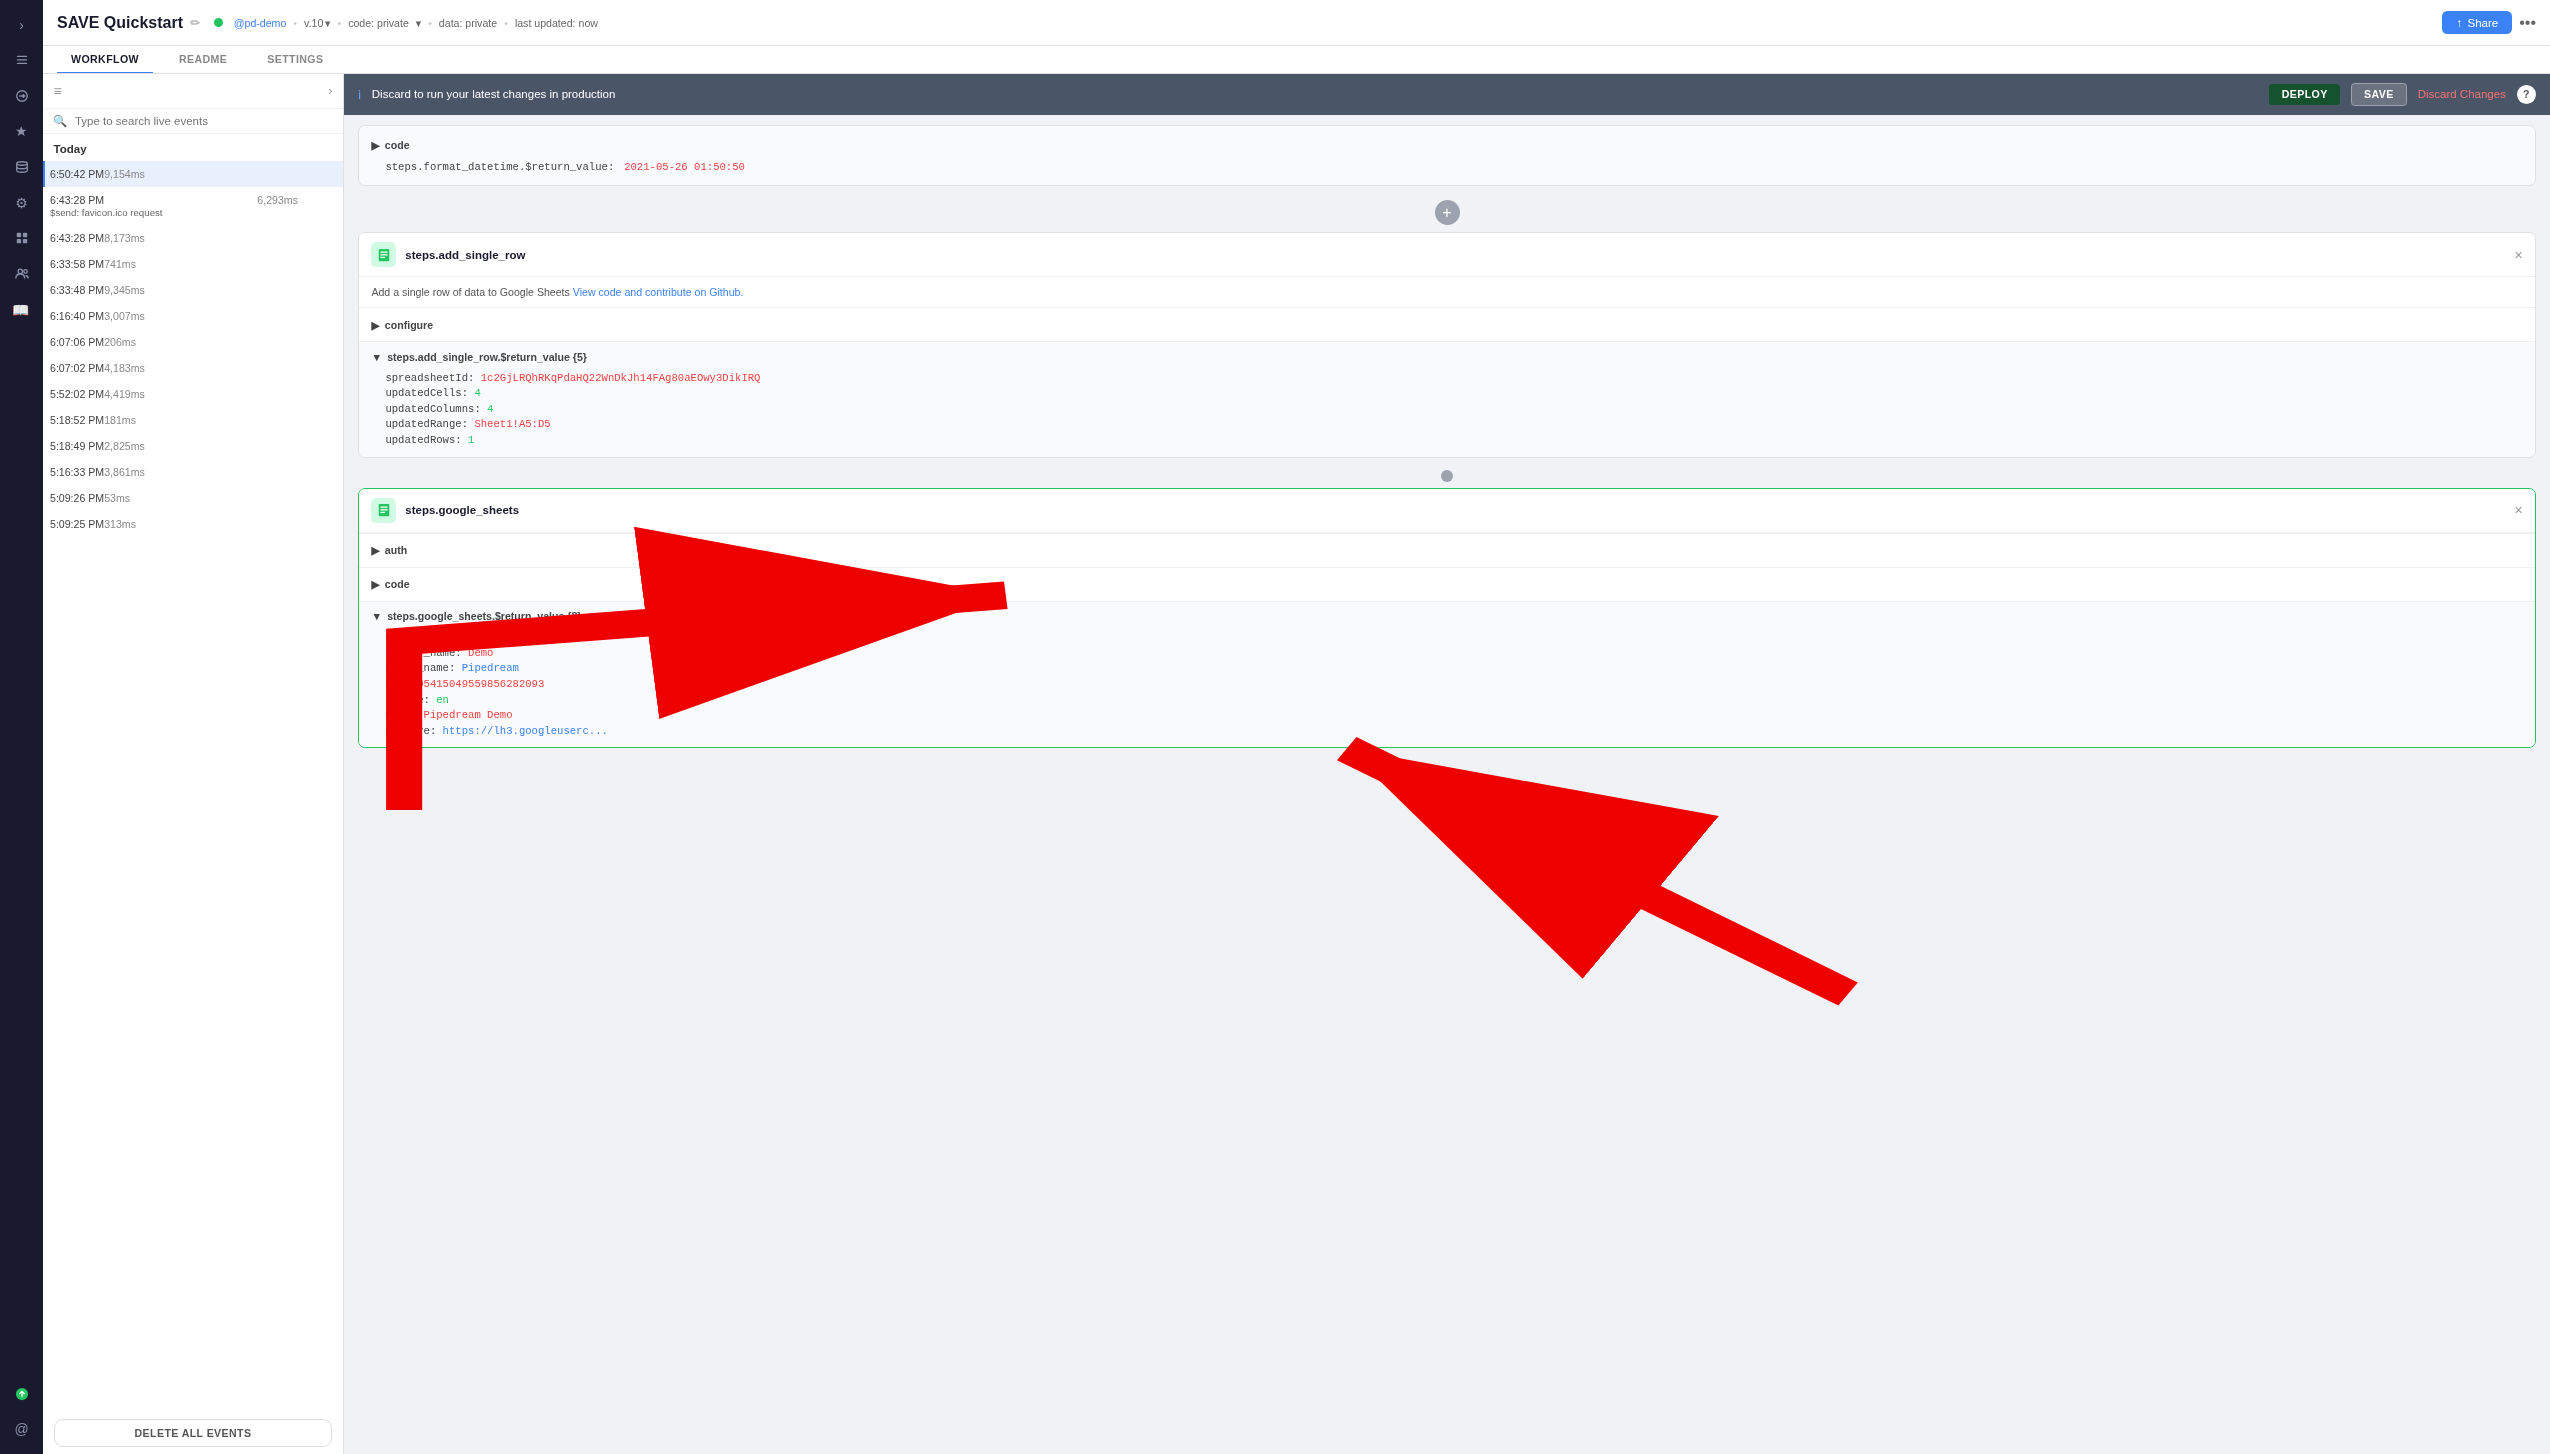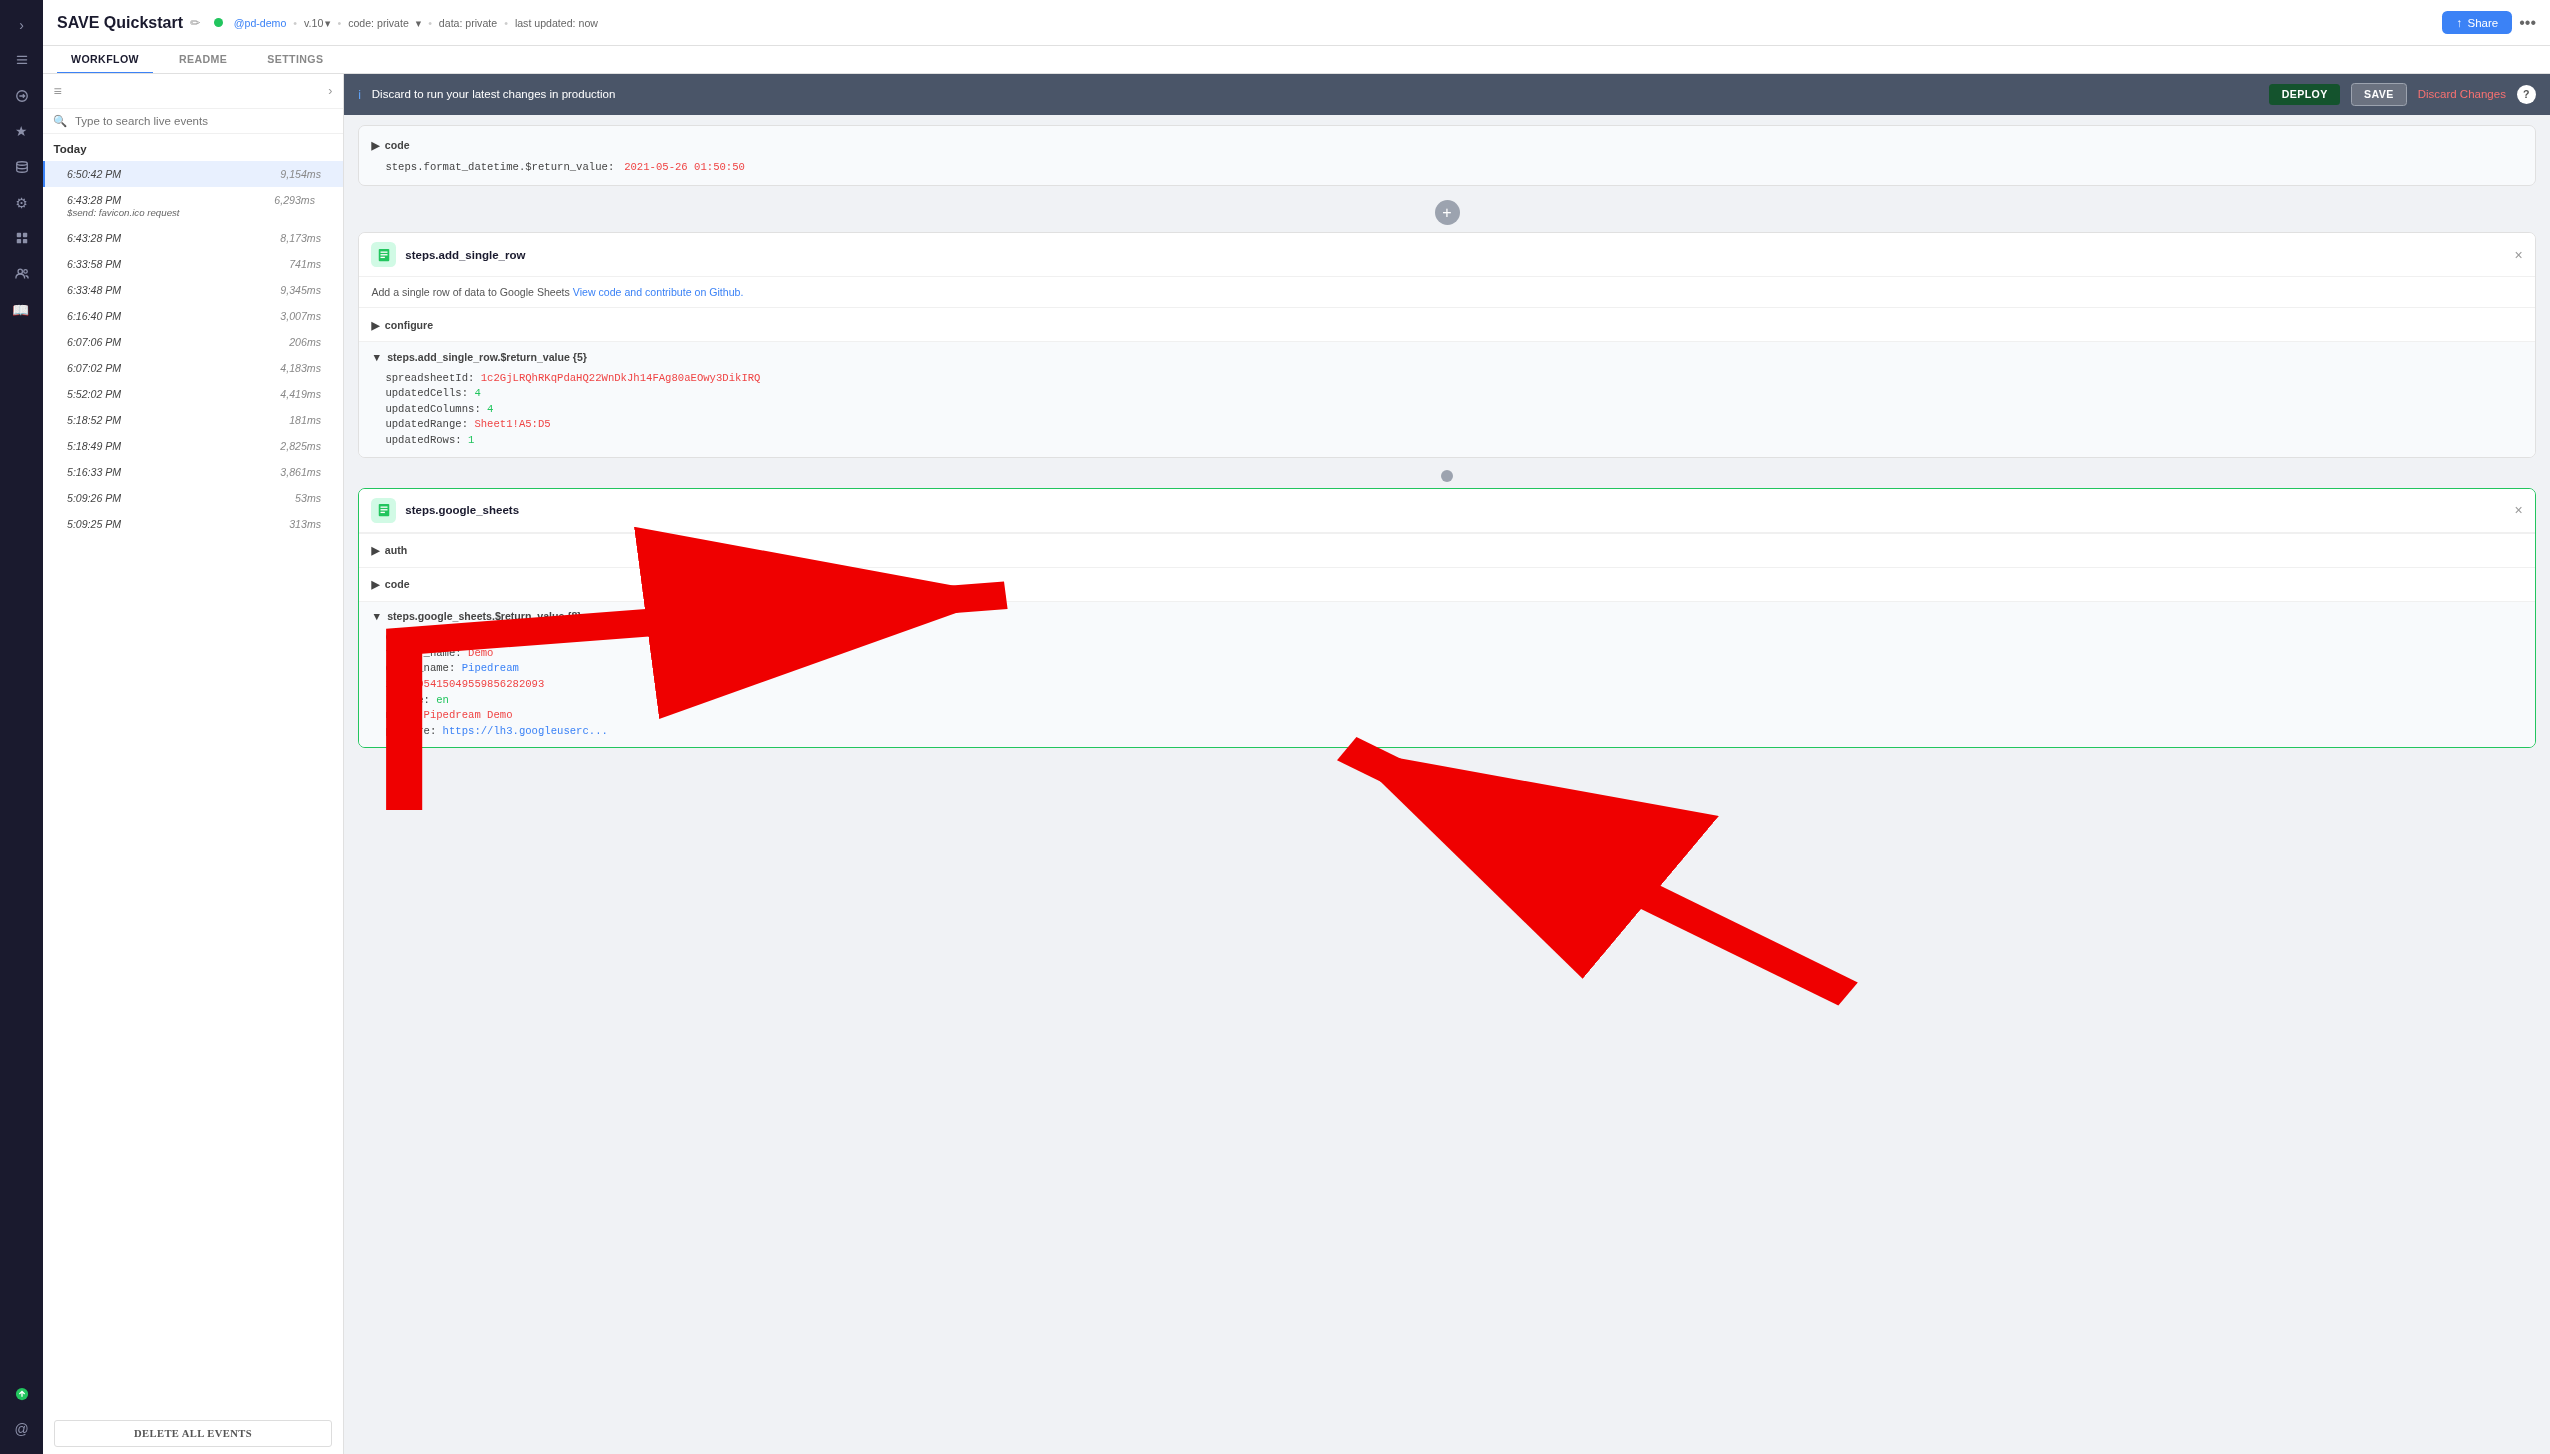--- a/index.html
+++ b/index.html
@@ -131,45 +131,43 @@
       border: none;
       outline: none;
       font-size: 11.5px;
       color: #999;
       flex: 1;
       background: transparent;
     }
     .events-list { flex: 1; overflow-y: auto; }
     .events-today-label { padding: 8.9px 10.6px 5.3px; font-size: 11.5px; font-weight: 600; color: #333; }
     .event-item {
-      padding: 7px 22px;
-      display: flex;
-      justify-content: space-between;
+      padding: 7px 5px;
+      display: flex;
+      justify-content: flex-start;
       cursor: pointer;
       border-left: 2.7px solid transparent;
-      font-style: italic;
     }
     .event-item.active { background: #e8f0fe; border-left-color: #3b82f6; }
     .event-item .time { color: #444; font-size: 10.6px; }
     .event-item .duration { color: #888; font-size: 10.6px; }
     .event-item .sub-label { color: #666; font-size: 9.7px; margin-top: 1.8px; }
     .delete-btn {
       margin: 7px 10.6px;
       padding: 7px;
       background: none;
       border: 0.9px solid #ddd;
-      border-radius: 3px;
+      border-radius: 9px;
       cursor: pointer;
       font-size: 10.6px;
       color: #555;
       text-align: center;
       letter-spacing: 0.4px;
       font-weight: 600;
       text-transform: uppercase;
-      font-family: Liberation Serif, serif;
     }
 
     
     .right-panel {
       flex: 1;
       display: flex;
       flex-direction: column;
       overflow: hidden;
       position: relative;
     }

